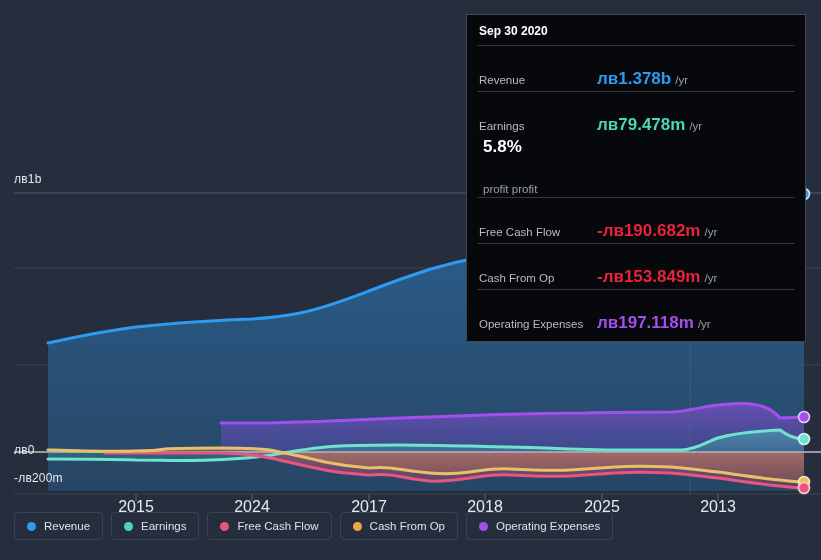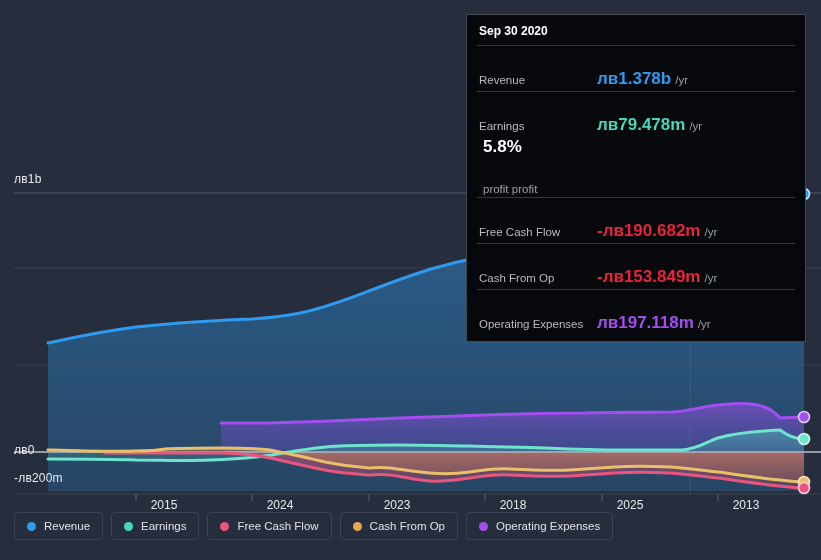--- a/index.html
+++ b/index.html
@@ -20,24 +20,23 @@
     position: absolute;
     color: #e6e9ef;
     font-size: 12px;
     letter-spacing: .2px;
     white-space: nowrap;
   }
   
   .x-label {
     position: absolute;
     color: #e6e9ef;
-    font-size: 12px;
+    font-size: 16px;
     transform: translateX(-50%);
     white-space: nowrap;
-    margin-left: 28px;
   }
 
   
   #tooltip {
     position: absolute;
     left: 466px; top: 14px;
     width: 340px;
     background: #07080b;
     border: 1px solid #44474f;
     padding: 8px 10px 6px 10px;
@@ -292,21 +291,21 @@
         <circle cx="804" cy="471" r="5.5" fill="#e8557f" stroke="#f9ccd9" stroke-width="1.6"></circle>
       </g>
     </svg>
 
     <div class="y-label" style="left:14px;  top:155px;">лв1b</div>
     <div class="y-label" style="left:14px;  top:418px;margin-top:8px;">лв0</div>
     <div class="y-label" style="left:14px;  top:454px;">-лв200m</div>
 
     <div class="x-label" style="left:136px; top:481px;">2015</div>
     <div class="x-label" style="left:252px; top:481px;">2024</div>
-    <div class="x-label" style="left:369px; top:481px;">2023</div>
+    <div class="x-label" style="left:369px; top:481px;">2017</div>
     <div class="x-label" style="left:485px; top:481px;">2018</div>
     <div class="x-label" style="left:602px; top:481px;">2025</div>
     <div class="x-label" style="left:718px; top:481px;">2013</div>
   </div>
 
   <div id="tooltip">
     <div class="tt-title">Sep 30 2020</div>
 
     <div class="tt-row">
       <div class="tt-label">Revenue</div>

